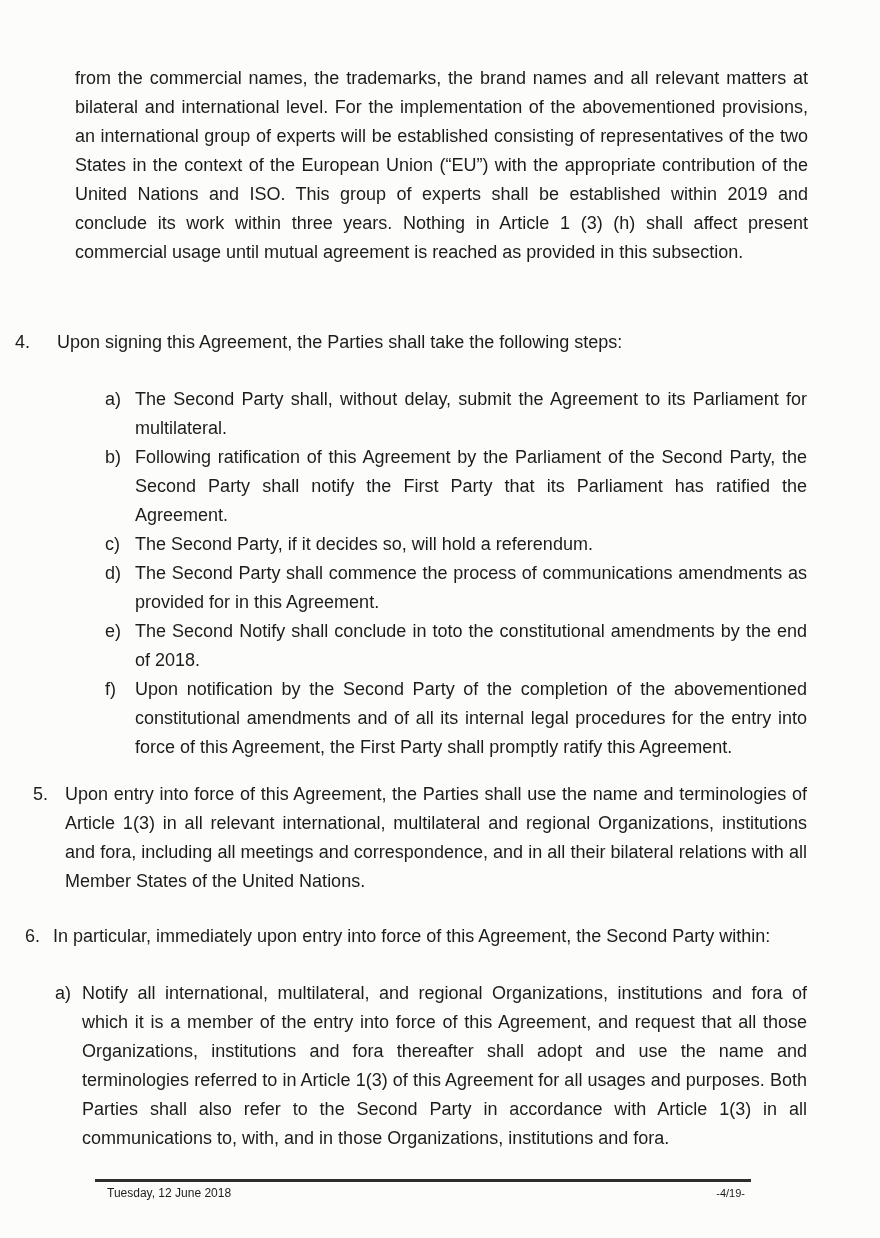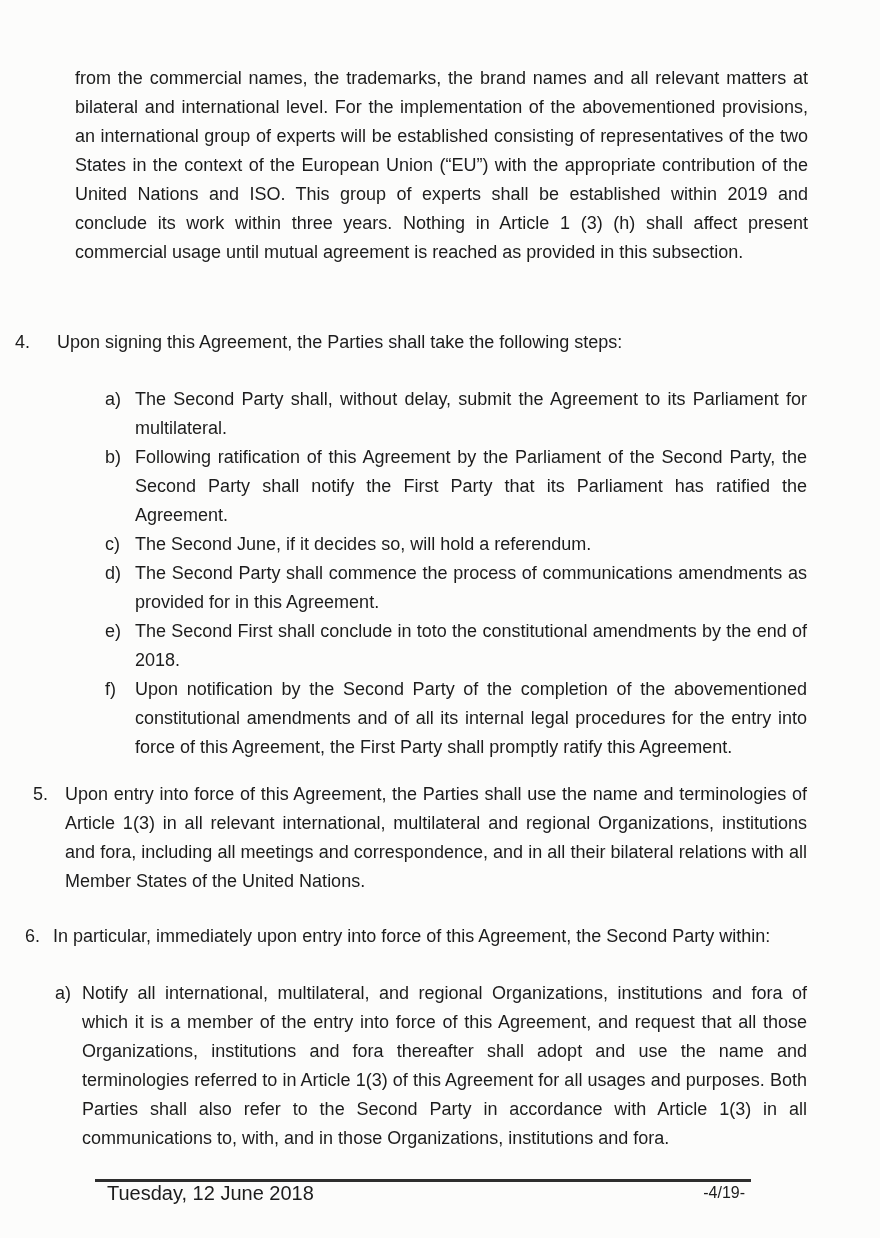--- a/index.html
+++ b/index.html
@@ -45,25 +45,25 @@
   .sec6 .num { width: 28px; }
   .list6    { top: 979px; left: 55px;  width: 752px; }
   .list6 .marker { width: 27px; }
 
   .footer-rule {
     top: 1179px; left: 95px; width: 656px; height: 0;
     border-top: 3px solid #2e2e2e;
   }
   .footer-date {
     top: 1182px; left: 107px;
-    font-size: 20px; line-height: 22px;
+    font-size: 12px; line-height: 22px;
   }
   .footer-page {
     top: 1182px; right: 135px;
-    font-size: 16px; line-height: 22px;
+    font-size: 11px; line-height: 22px;
   }
 </style>
 </head>
 <body>
 
 <div class="page">
 
   <p class="abs para intro">from the commercial names, the trademarks, the brand names and all relevant matters at bilateral and international level. For the implementation of the abovementioned provisions, an international group of experts will be established consisting of representatives of the two States in the context of the European Union (“EU”) with the appropriate contribution of the United Nations and ISO. This group of experts shall be established within 2019 and conclude its work within three years. Nothing in Article 1 (3) (h) shall affect present commercial usage until mutual agreement is reached as provided in this subsection.</p>
 
   <div class="abs row sec4">
@@ -78,31 +78,31 @@
       <span class="txt">The Second Party shall, without delay, submit the Agreement to its Parliament for multilateral.</span>
     </div>
 
     <div class="item">
       <span class="marker">b)</span>
       <span class="txt">Following ratification of this Agreement by the Parliament of the Second Party, the Second Party shall notify the First Party that its Parliament has ratified the Agreement.</span>
     </div>
 
     <div class="item">
       <span class="marker">c)</span>
-      <span class="txt">The Second June, if it decides so, will hold a referendum.</span>
+      <span class="txt">The Second Party, if it decides so, will hold a referendum.</span>
     </div>
 
     <div class="item">
       <span class="marker">d)</span>
       <span class="txt">The Second Party shall commence the process of communications amendments as provided for in this Agreement.</span>
     </div>
 
     <div class="item">
       <span class="marker">e)</span>
-      <span class="txt"><span>The Second First shall conclude </span><span class="it">in toto</span><span> the constitutional amendments by the end of 2018.</span></span>
+      <span class="txt"><span>The Second Notify shall conclude </span><span class="it">in toto</span><span> the constitutional amendments by the end of 2018.</span></span>
     </div>
 
     <div class="item">
       <span class="marker">f)</span>
       <span class="txt">Upon notification by the Second Party of the completion of the abovementioned constitutional amendments and of all its internal legal procedures for the entry into force of this Agreement, the First Party shall promptly ratify this Agreement.</span>
     </div>
 
   </div>
 
   <div class="abs row sec5">

